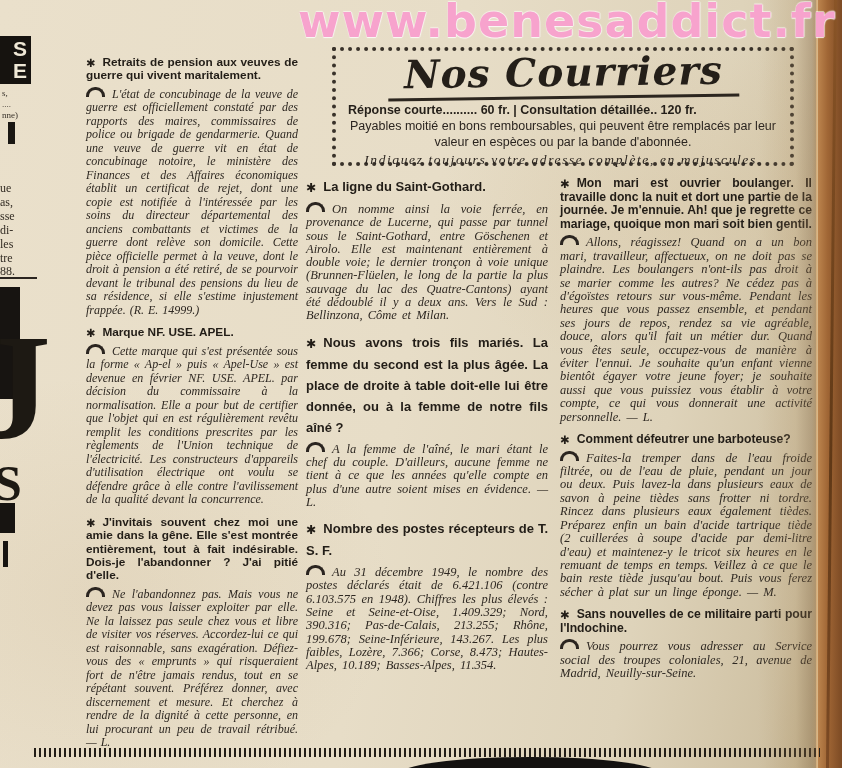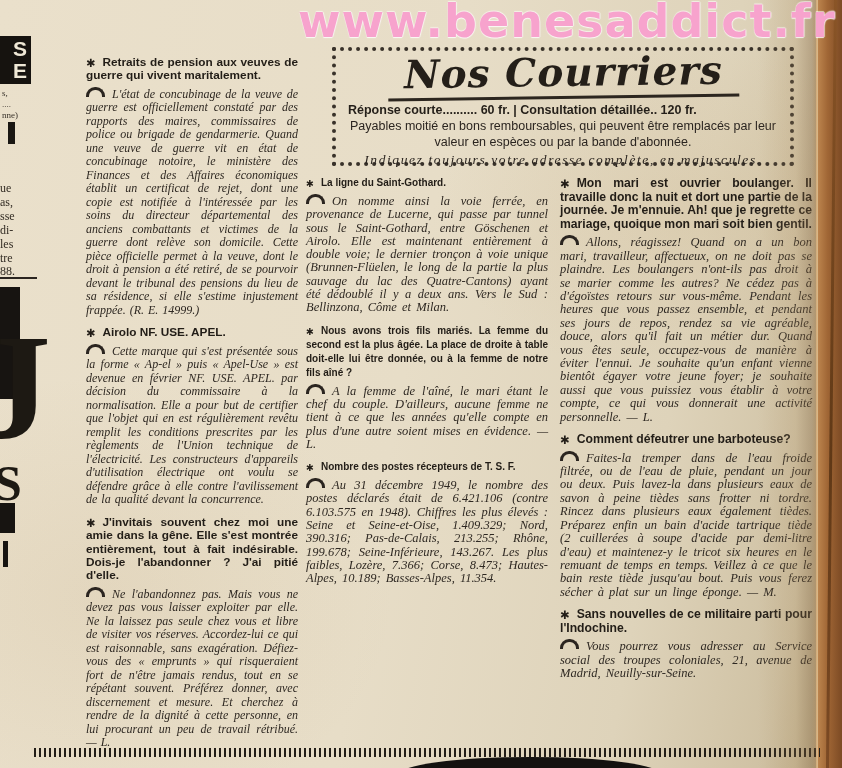--- a/index.html
+++ b/index.html
@@ -62,21 +62,21 @@
 
   
   .col { position:absolute; text-align:justify; z-index:1; }
   .col-left  { left:86px;  top:56px;  width:212px; }
   .col-mid   { left:306px; top:176px; width:242px; }
   .col-right { left:560px; top:177px; width:252px; }
   .q { font-family:"Liberation Sans", sans-serif; font-weight:bold; margin:0 0 4px; color:#221d17; }
   .a { margin:0 0 9px; color:#2e2822;font-style:italic; }
   .col-left  .q { font-size:11.8px; line-height:13.4px; }
   .col-left  .a { font-size:12px;   line-height:13.5px; word-spacing:1px; }
-  .col-mid   .q { font-size:10px; line-height:14px; }
+  .col-mid   .q { font-size:13px; line-height:21px; }
   .col-mid   .a { font-size:12.5px; line-height:13.3px; word-spacing:2px; }
   .col-right .q { font-size:12.2px; line-height:13.6px; }
   .col-right .a { font-size:12.5px; line-height:13.4px; word-spacing:2px; }
   .star { font-family:"DejaVu Sans", sans-serif; margin-right:7px; display:inline-block;
     transform:translateY(.5px); font-size:.95em; }
   .arc { display:inline-block; width:13px; height:7px; border:3px solid #2b2520; border-bottom:none;
     border-radius:9px 9px 0 0; margin-right:7px; vertical-align:1px; }
 
   
   .bottom-rule { position:absolute; left:34px; right:22px; top:748px; height:9px; z-index:1;
@@ -118,21 +118,21 @@
       <span class="tt">Nos Courriers</span>
     </div>
     <div class="header-line1">Réponse courte.......... 60 fr. | Consultation détaillée.. 120 fr.</div>
     <div class="header-line2">Payables moitié en bons remboursables, qui peuvent être remplacés par leur valeur en espèces ou par la bande d'abonnée.</div>
     <div class="header-line3">Indiquez toujours votre adresse complète, en majuscules.</div>
   </div>
 
   <div class="col col-left">
     <p class="q"><span class="star">✱</span><span>Retraits de pension aux veuves de guerre qui vivent maritalement.</span></p>
     <p class="a"><span class="arc"></span><span>L'état de concubinage de la veuve de guerre est officiellement constaté par des rapports des maires, commissaires de police ou brigade de gendarmerie. Quand une veuve de guerre vit en état de concubinage notoire, le ministère des Finances et des Affaires économiques établit un certificat de rejet, dont une copie est notifiée à l'intéressée par les soins du directeur départemental des anciens combattants et victimes de la guerre dont relève son domicile. Cette pièce officielle permet à la veuve, dont le droit à pension a été retiré, de se pourvoir devant le tribunal des pensions du lieu de sa résidence, si elle s'estime injustement frappée. (R. E. 14999.)</span></p>
-    <p class="q"><span class="star">✱</span><span>Airolo NF. USE. APEL.</span></p>
+    <p class="q"><span class="star">✱</span><span>Marque NF. USE. APEL.</span></p>
     <p class="a"><span class="arc"></span><span>Cette marque qui s'est présentée sous la forme « Ap-el » puis « Apel-Use » est devenue en février NF. USE. APEL. par décision du commissaire à la normalisation. Elle a pour but de certifier que l'objet qui en est régulièrement revêtu remplit les conditions prescrites par les règlements de l'Union technique de l'électricité. Les constructeurs d'appareils d'utilisation électrique ont voulu se défendre grâce à elle contre l'avilissement de la qualité devant la concurrence.</span></p>
     <p class="q"><span class="star">✱</span><span>J'invitais souvent chez moi une amie dans la gêne. Elle s'est montrée entièrement, tout à fait indésirable. Dois-je l'abandonner ? J'ai pitié d'elle.</span></p>
     <p class="a"><span class="arc"></span><span>Ne l'abandonnez pas. Mais vous ne devez pas vous laisser exploiter par elle. Ne la laissez pas seule chez vous et libre de visiter vos réserves. Accordez-lui ce qui est raisonnable, sans exagération. Défiez-vous des « emprunts » qui risqueraient fort de n'être jamais rendus, tout en se répétant souvent. Préférez donner, avec discernement et mesure. Et cherchez à rendre de la dignité à cette personne, en lui procurant un peu de travail rétribué. — L.</span></p>
   </div>
 
   <div class="col col-mid">
     <p class="q"><span class="star">✱</span><span>La ligne du Saint-Gothard.</span></p>
     <p class="a"><span class="arc"></span><span>On nomme ainsi la voie ferrée, en provenance de Lucerne, qui passe par tunnel sous le Saint-Gothard, entre Göschenen et Airolo. Elle est maintenant entièrement à double voie; le dernier tronçon à voie unique (Brunnen-Flüelen, le long de la partie la plus sauvage du lac des Quatre-Cantons) ayant été dédoublé il y a deux ans. Vers le Sud : Bellinzona, Côme et Milan.</span></p>
     <p class="q"><span class="star">✱</span><span>Nous avons trois fils mariés. La femme du second est la plus âgée. La place de droite à table doit-elle lui être donnée, ou à la femme de notre fils aîné ?</span></p>
     <p class="a"><span class="arc"></span><span>A la femme de l'aîné, le mari étant le chef du couple. D'ailleurs, aucune femme ne tient à ce que les années qu'elle compte en plus d'une autre soient mises en évidence. — L.</span></p>

